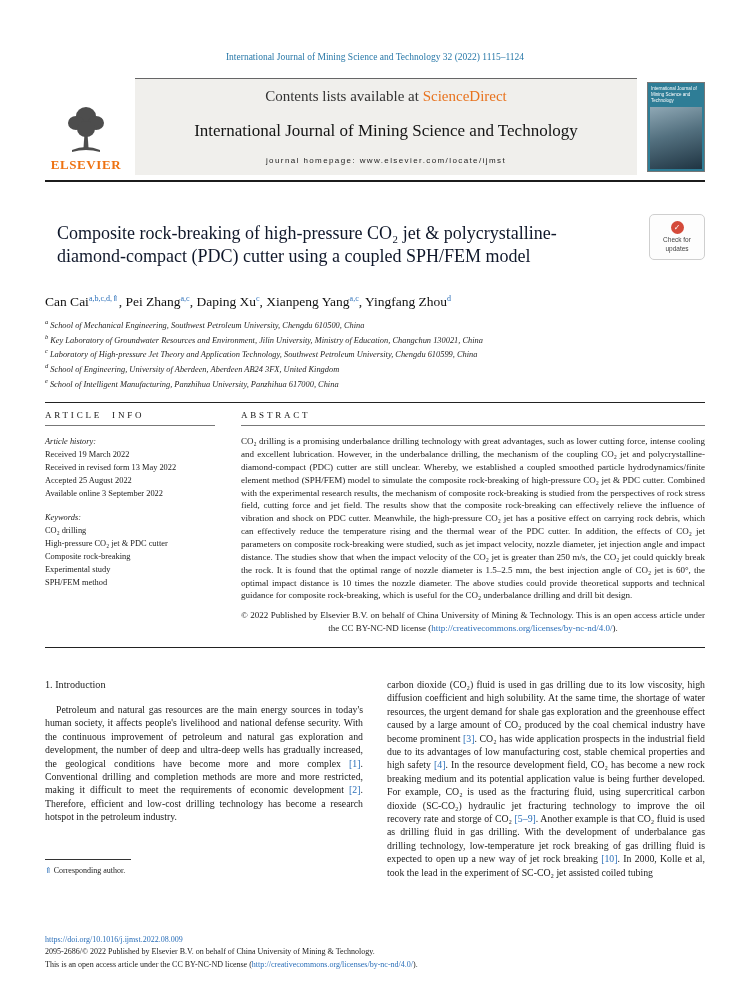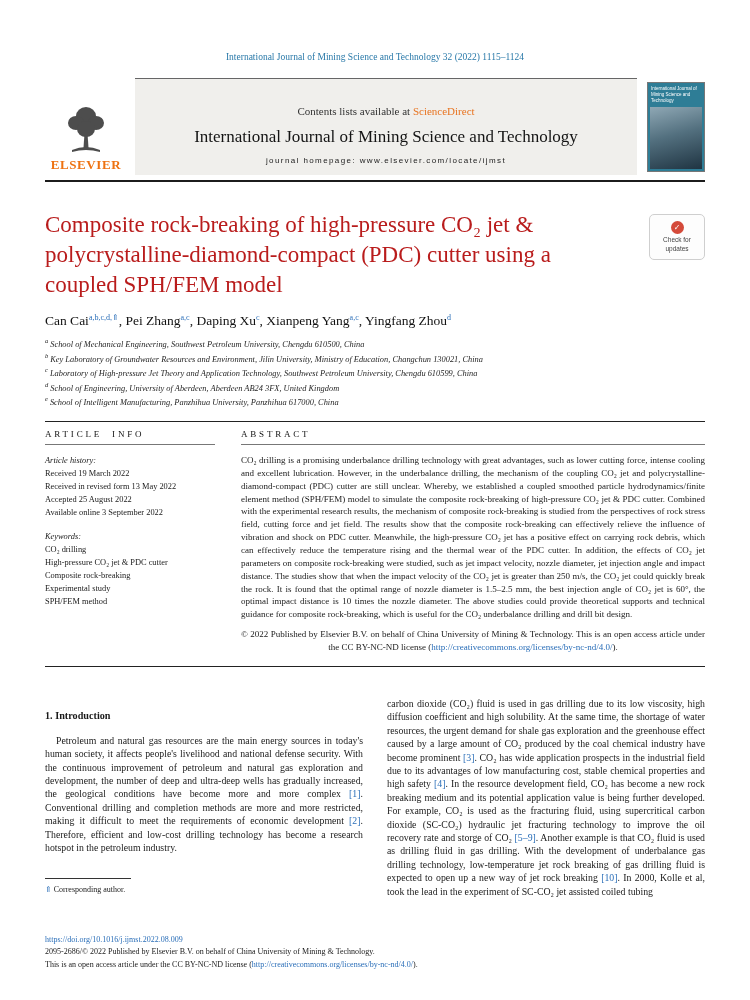--- a/index.html
+++ b/index.html
@@ -13,31 +13,31 @@
   .lnk { color: #2a6eb8; text-decoration: none; cursor: pointer; font-style: inherit; }
 
   
   .citation { text-align: center; font-size: 9.5px; color: #2878a8; margin-bottom: 16px; }
 
   
   .mast-band { display: flex; align-items: stretch; border-bottom: 2.5px solid #1c1c1c; padding-bottom: 5px; height: 104px; }
   .mast-logo { width: 90px; display: flex; flex-direction: column; align-items: center; justify-content: flex-end; padding: 2px 8px 2px 0; }
   .els-text { font-size: 13px; font-weight: bold; color: #ee7211; letter-spacing: 0.6px; margin-top: 2px; }
   .mast-box { flex: 1; background: #f0efec; border-top: 1px solid #666; display: flex; flex-direction: column; align-items: center; justify-content: space-between; padding: 9px 8px 10px; }
-  .contents-line { font-size: 11px; color: #333; margin-top: 17px; }
+  .contents-line { font-size: 15px; color: #333; }
   .sd { color: #e8731f; }
   .mast-journal { font-size: 17px; color: #141414; text-align: center; }
   .mast-home { font-family: "Liberation Sans", "DejaVu Sans", sans-serif; font-size: 8px; letter-spacing: 1.4px; color: #222; }
   .mast-cover { width: 58px; height: 90px; margin-left: 10px; align-self: center; background: #2e7d96; border: 1px solid #777; display: flex; flex-direction: column; overflow: hidden; flex-shrink: 0; }
   .cover-title { font-family: "Liberation Sans", "DejaVu Sans", sans-serif; font-size: 4.5px; line-height: 1.35; color: #ffffff; padding: 3px 3px 2px; }
   .cover-photo { flex: 1; margin: 1px 2px 2px; background: linear-gradient(165deg, #8fa8b5 0%, #53707f 45%, #1f3442 100%); }
 
   
   .title-row { display: flex; align-items: flex-start; margin-top: 28px; }
-  .article-title { flex: 1; margin: 0; font-size: 23px; font-weight: normal; line-height: 1.3; padding-right: 26px; color: #b91c1c; }
+  .article-title { flex: 1; margin: 12px; font-size: 18px; font-weight: normal; line-height: 1.3; padding-right: 26px; color: #0f172a; }
   .check-badge { width: 56px; min-height: 46px; border: 1px solid #cfcfcf; border-radius: 5px; background: #fdfdfd; display: flex; flex-direction: column; align-items: center; justify-content: center; padding: 4px 2px; gap: 2px; margin-top: 4px; flex-shrink: 0; }
   .crossmark { width: 13px; height: 13px; border-radius: 50%; background: #d44a3a; color: #fff; font-size: 8px; line-height: 13px; text-align: center; font-family: "Liberation Sans", sans-serif; }
   .check-text { font-family: "Liberation Sans", "DejaVu Sans", sans-serif; font-size: 6.5px; color: #444; text-align: center; line-height: 1.3; }
 
   
   .authors { margin-top: 13px; font-size: 13.5px; color: #111; }
   .authors sup { font-size: 8px; }
   .affils { margin-top: 7px; font-style: italic; font-size: 8.4px; line-height: 1.4; color: #1f1f1f; }
   .affils sup { font-size: 6.5px; margin-right: 2px; }
 
@@ -49,21 +49,21 @@
   .info-label { font-style: italic; font-size: 8.4px; line-height: 1.55; }
   .kw-label { margin-top: 11px; }
   .info-item { font-size: 8.4px; line-height: 1.55; }
   .abstract-text { margin: 0; font-size: 9px; line-height: 1.43; text-align: justify; }
   .copyright { margin: 7px 0 0; font-size: 9px; line-height: 1.43; text-align: justify; text-align-last: center; }
 
   
   .body-row { display: flex; gap: 24px; margin-top: 30px; }
   .col { width: 318px; font-size: 9.8px; line-height: 1.37; text-align: justify; color: #1a1a1a; }
   .col-left { display: flex; flex-direction: column; }
-  .sec-heading { font-size: 10.2px; font-weight: bold; margin: 12px 0 11px; text-align: left; }
+  .sec-heading { font-size: 10.2px; font-weight: normal; margin: 0 0 11px; text-align: left; }
   .para { margin: 0; }
   .indent { text-indent: 11px; }
 
   
   .footnote { margin-top: auto; font-size: 8px; line-height: 1.55; text-align: left; padding-bottom: 2px; }
   .fn-rule { width: 86px; border-top: 1px solid #333; margin-bottom: 5px; }
   .em-label { font-style: italic; }
 
   
   .page-footer { position: absolute; left: 45px; right: 45px; bottom: 28px; font-size: 8px; line-height: 1.6; text-align: left; color: #1a1a1a; }

